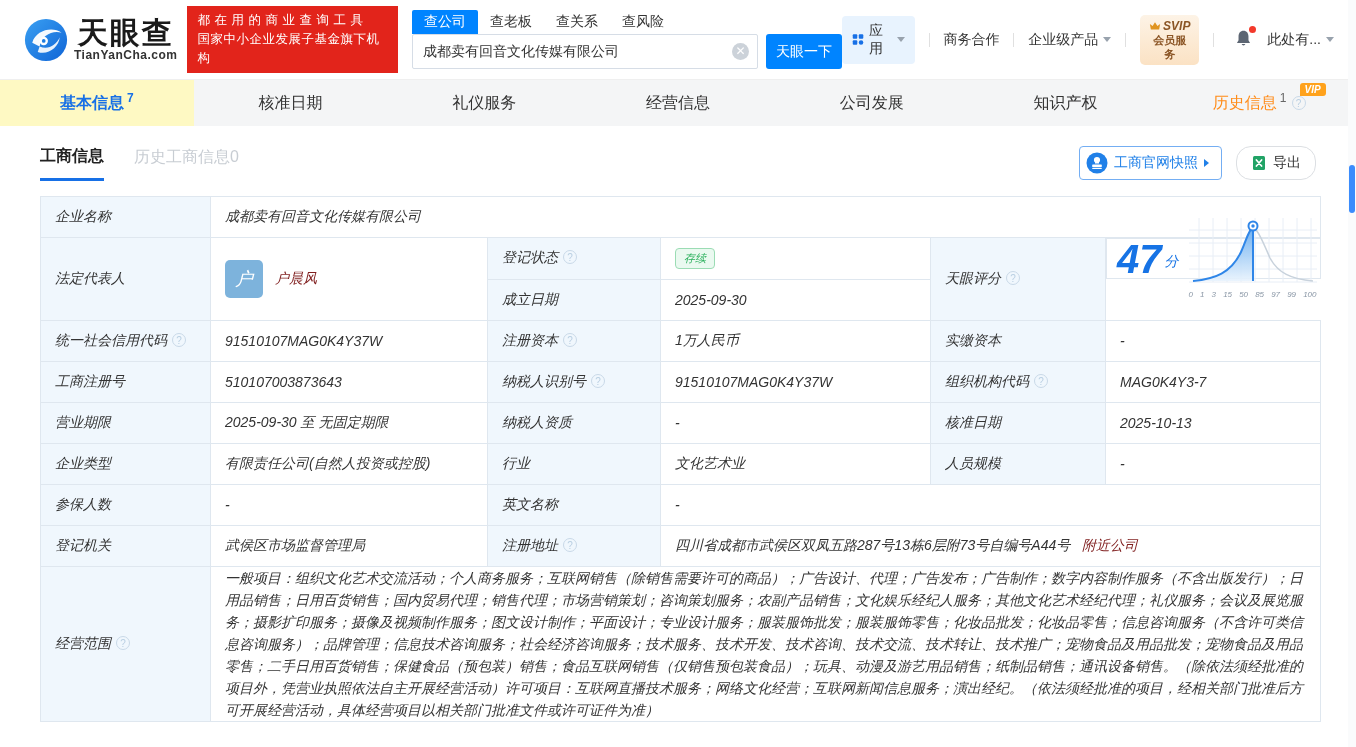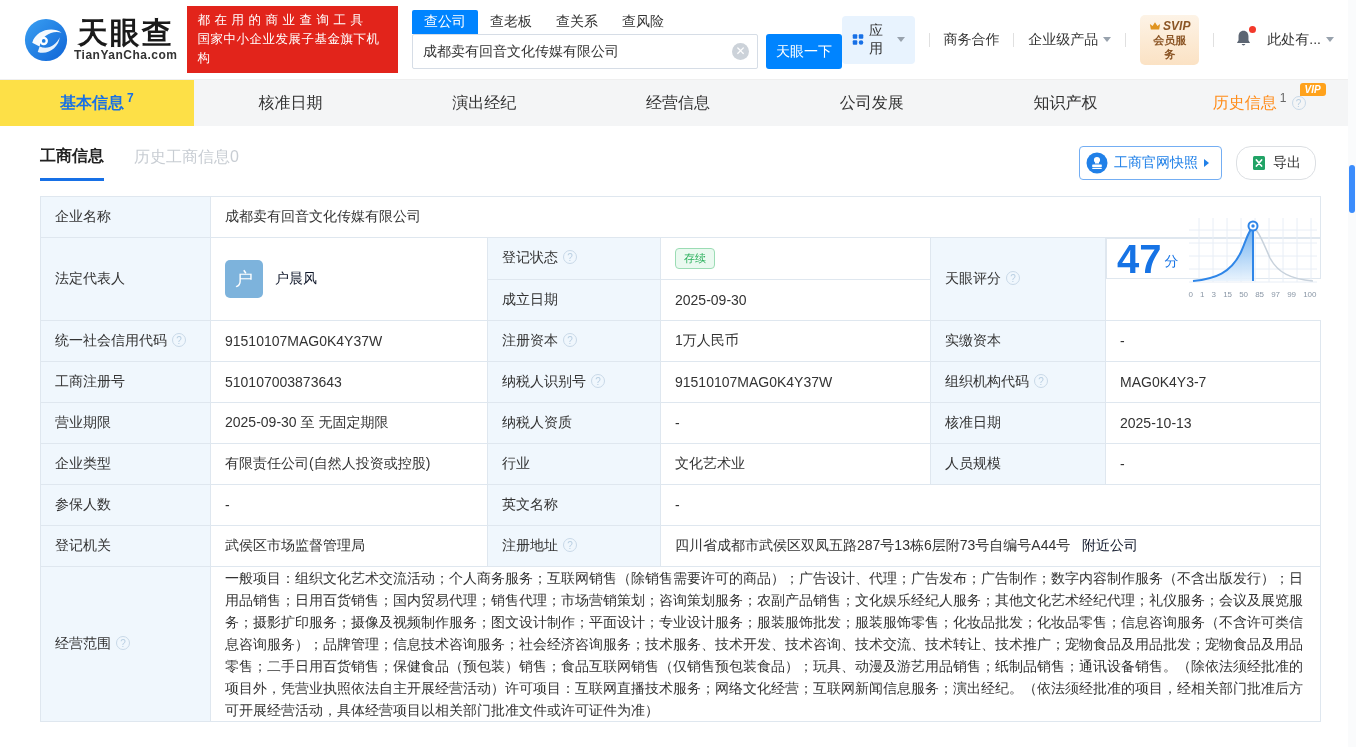--- a/index.html
+++ b/index.html
@@ -42,21 +42,21 @@
     text-align:center; line-height:14px; cursor:pointer; }
   .svip-badge .s1 { font-size:12px; font-weight:700; font-style:italic; color:#8a5424; display:flex; align-items:center; justify-content:center; }
   .svip-badge .s2 { font-size:11px; color:#8a5424; font-weight:700; }
   .bell-wrap { position:relative; margin:0 6px; cursor:pointer; }
   .bell-dot { position:absolute; top:-3px; right:-3px; width:7px; height:7px; background:#f3392b; border-radius:50%; }
 
   
   .nav-tabs { height:46px; background:#f4f5f6; display:flex; }
   .nav-tab { flex:1; display:flex; align-items:center; justify-content:center; font-size:16px; color:#333;
     cursor:pointer; position:relative; }
-  .nav-tab.active { background:#fde047; color:#1770e6; font-weight:700; }
+  .nav-tab.active { background:#fef9c3; color:#1770e6; font-weight:700; }
   .nav-count { font-size:12px; margin-left:3px; transform:translateY(-5px); color:#666; }
   .nav-tab.active .nav-count { color:#1770e6; }
   .nav-tab.vip-tab { color:#ff8c19; }
   .vip-badge { position:absolute; top:3px; margin-left:107px; background:#ffa21c; color:#fff; font-size:10px;
     font-weight:700; padding:1px 5px; border-radius:3px 3px 3px 0; font-style:italic; }
   .help-icon { display:inline-block; width:14px; height:14px; border:1px solid #c9d9e8; border-radius:50%;
     color:#b9cfe2; font-size:10px; line-height:13px; text-align:center; margin-left:5px; vertical-align:1px;
     font-weight:400; font-style:normal; }
   .help-icon::after { content:"?"; }
 
@@ -69,26 +69,26 @@
     height:34px; padding:0 12px 0 6px; font-size:14px; background:#fff; cursor:pointer; }
   .btn-snapshot svg { margin-right:6px; }
   .snap-arrow { width:0; height:0; border-top:4px solid transparent; border-bottom:4px solid transparent;
     border-left:5px solid #2080e8; margin-left:6px; }
   .btn-export { display:flex; align-items:center; border:1px solid #dcdfe3; color:#333; border-radius:15px;
     height:34px; padding:0 14px; font-size:14px; background:#fff; margin-left:14px; cursor:pointer; }
   .btn-export svg { margin-right:6px; }
 
   
   .info-table-wrap { margin:12px 36px 0 40px; }
-  table.info { width:1280px; border-collapse:collapse; table-layout:fixed; font-size:14px; }
+  table.info { width:1280px; border-collapse:collapse; table-layout:fixed; font-size:14px;font-style:italic; }
   table.info td { border:1px solid #dfe7ef; padding:0 14px; height:41px; color:#333; vertical-align:middle; }
   td.lbl { background:#f0f7fd; color:#404040; }
   td.pre-wrap { line-height:22px; padding:10px 16px; }
   .tall td { height:42px; }
-  .link { color:#0f172a; cursor:pointer; text-decoration:none; }
+  .link { color:#7f1d1d; cursor:pointer; text-decoration:none; }
   .status-badge { display:inline-block; border:1px solid #9bdcb4; background:#eaf9f0; color:#2bb05c;
     font-size:11px; padding:2px 8px; border-radius:4px; }
   .rep-cell { display:flex; align-items:center; }
   .avatar { width:38px; height:38px; background:#7db3dc; border-radius:5px; color:#fff; font-size:18px;
     display:flex; align-items:center; justify-content:center; margin-right:12px; cursor:pointer; }
   .score-cell { display:flex; align-items:center; padding:0 6px 0 10px !important; }
   .score-num { font-size:40px; font-weight:700; color:#1673e5; line-height:1; }
   .score-unit { font-size:14px; color:#1673e5; margin:14px 0 0 3px; }
   .score-chart { margin-left:10px; }
   .ticks { display:flex; justify-content:space-between; width:128px; font-size:8px; color:#8a97a6; margin-top:1px; }
@@ -188,21 +188,21 @@
 
 <div class="nav-tabs">
   <div class="nav-tab active">
     <span>基本信息</span>
       <span class="nav-count">7</span>
   </div>
   <div class="nav-tab">
       <span>核准日期</span>
     </div>
   <div class="nav-tab">
-      <span>演出经纪</span>
+      <span>礼仪服务</span>
     </div>
   <div class="nav-tab">
       <span>经营信息</span>
     </div>
   <div class="nav-tab">
       <span>公司发展</span>
     </div>
   <div class="nav-tab">
       <span>知识产权</span>
     </div>

